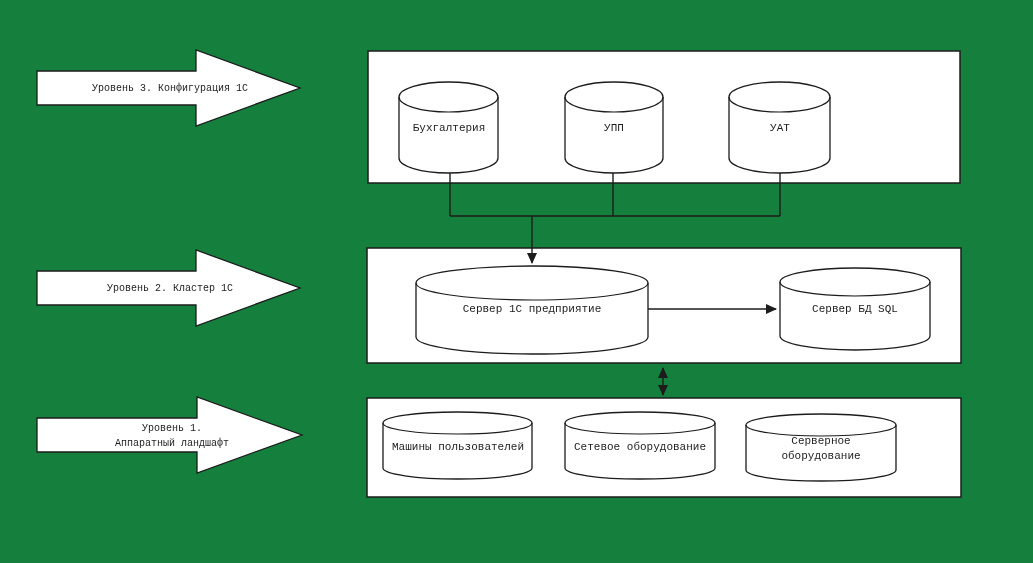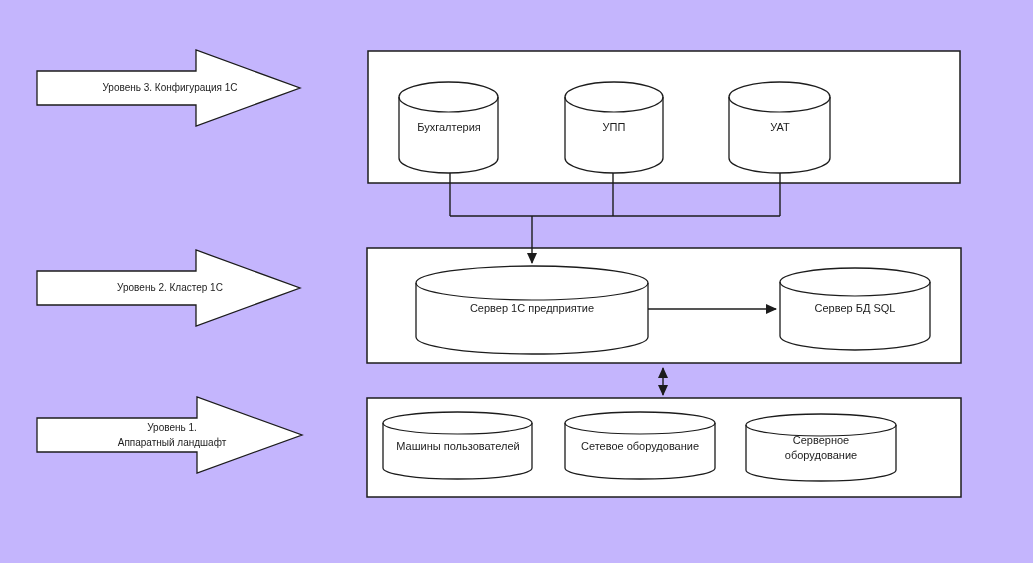--- a/index.html
+++ b/index.html
@@ -1,17 +1,17 @@
 <!DOCTYPE html>
 <html><head>
 <meta charset="utf-8">
 <style>
   html,body{margin:0;padding:0;background:#ffffff;}
-  .stage{position:relative;width:1033px;height:563px;background:#c4b5fd;overflow:hidden;
-         font-family:Liberation Sans, sans-serif;}
+  .stage{position:relative;width:1033px;height:563px;background:#15803d;overflow:hidden;
+         font-family:Liberation Mono, monospace;}
   svg{display:block;}
   .shape{fill:#ffffff;stroke:#1c1c1c;stroke-width:1.3;}
   .box{fill:#ffffff;stroke:#1c1c1c;stroke-width:1.5;}
   .line{stroke:#1c1c1c;stroke-width:1.4;fill:none;}
   .lid{fill:none;stroke:#1c1c1c;stroke-width:1.2;}
   text{fill:#1c1c1c;}
   .cyl-label{font-size:11px;text-anchor:middle;}
   .arrow-label{font-size:10px;text-anchor:middle;}
 </style>
 </head>

